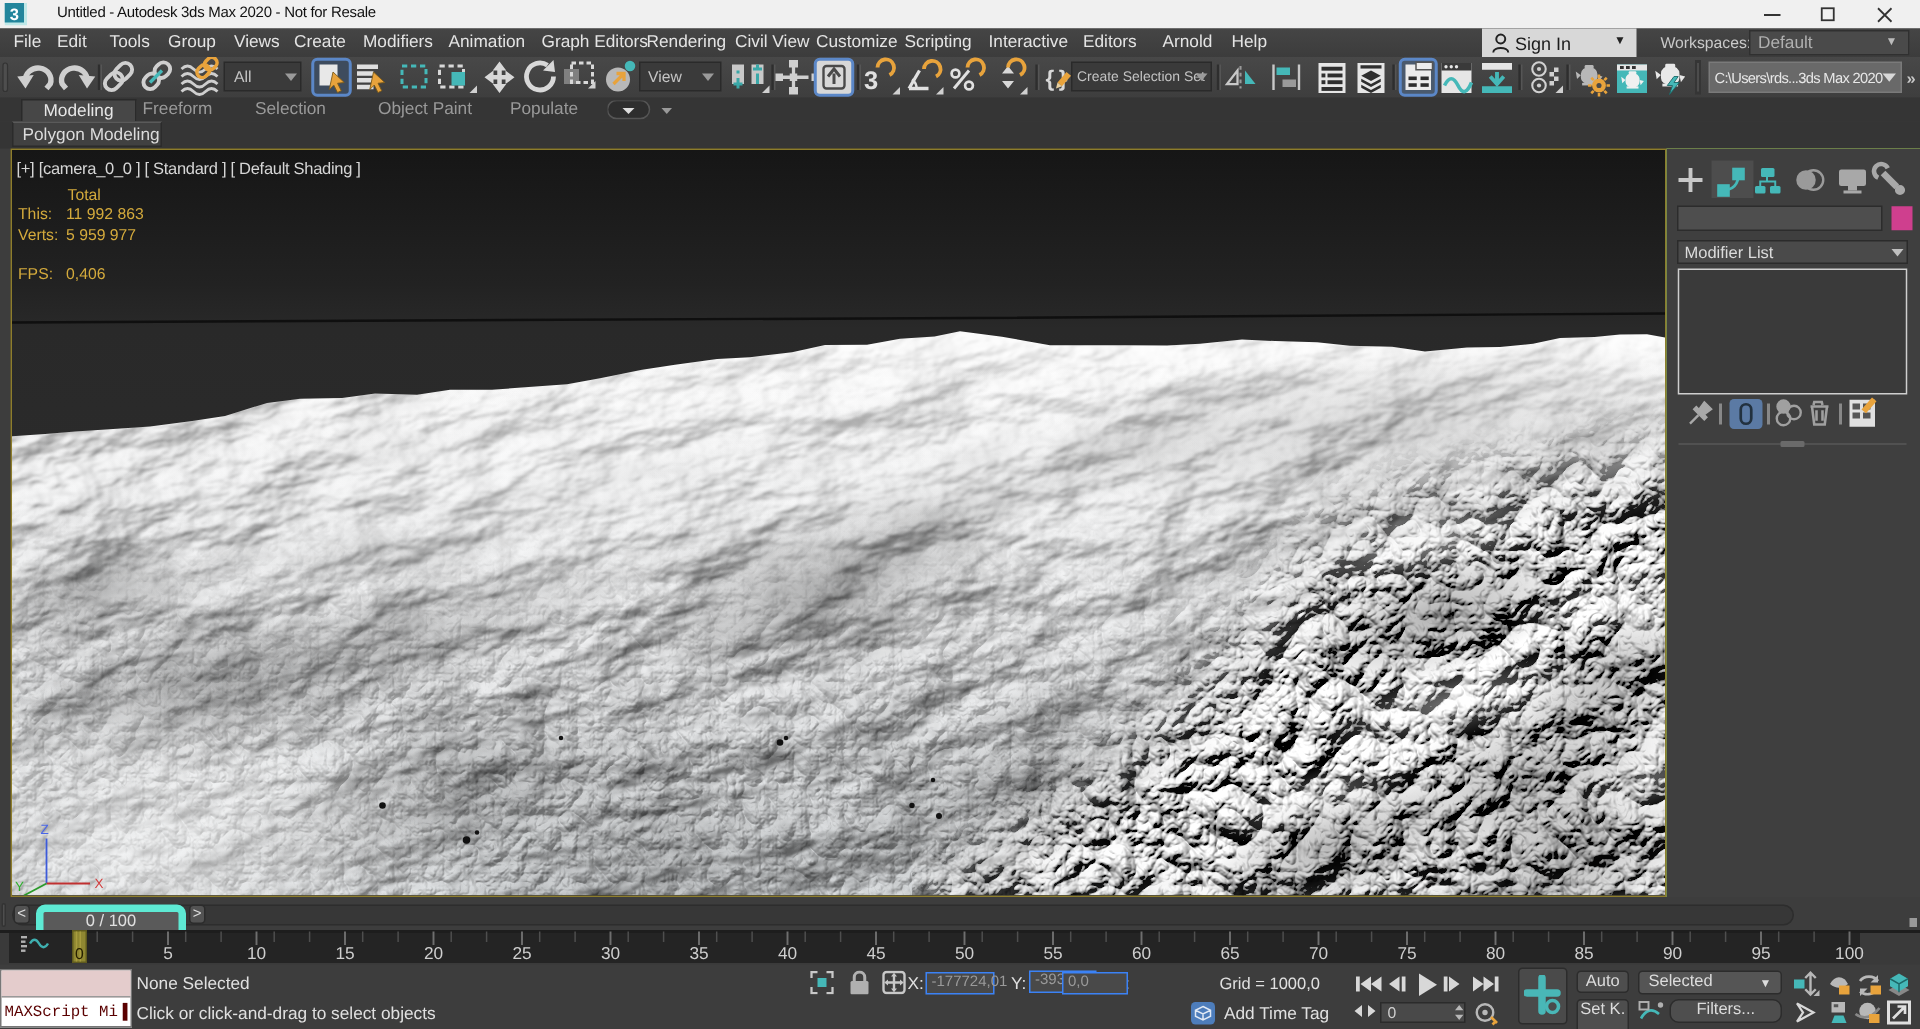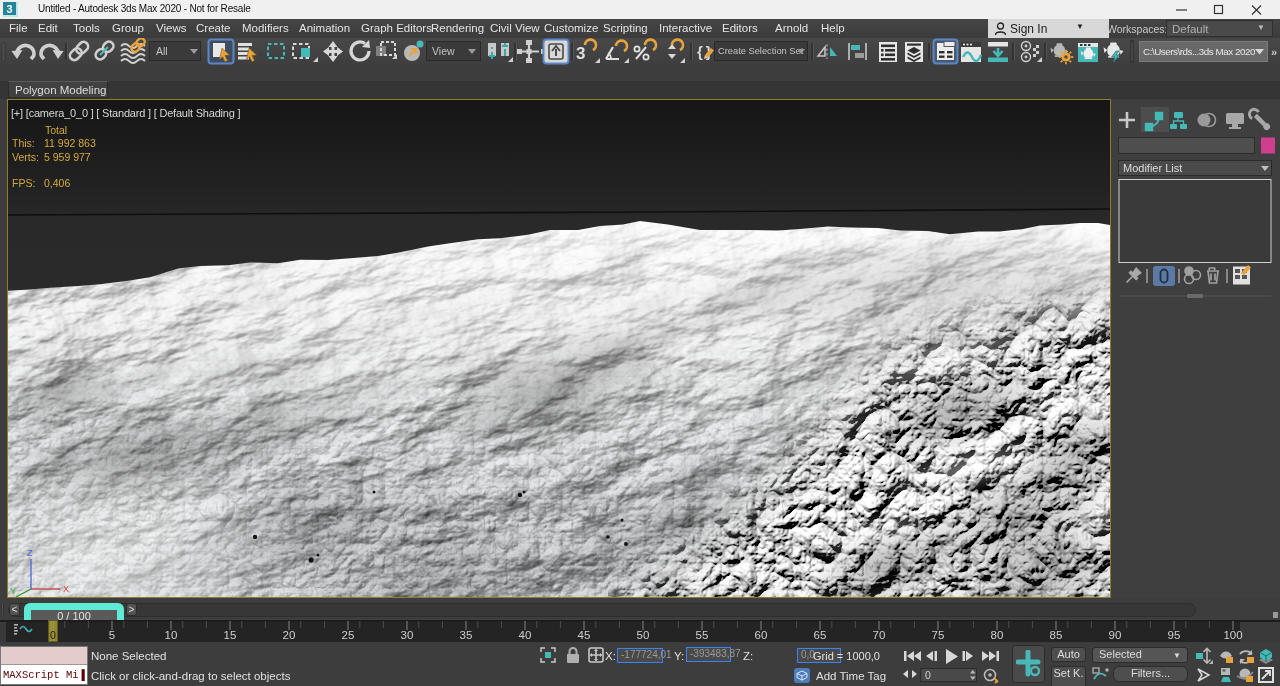--- a/index.html
+++ b/index.html
@@ -22,21 +22,21 @@
 
 #vp{left:7px;top:99px;width:1104px;height:499px;border:1px solid #8d7d2c;background:#1c1c1c;}
 #vplabel{left:3px;top:7px;color:#d6d6d6;font-size:11px;letter-spacing:-0.2px;}
 .stat{position:absolute;color:#d4aa3c;font-size:10.5px;}
 
 #cpanel{left:1111px;top:99px;width:169px;height:499px;background:#bef264;}
 
 #timerow{left:0;top:598px;width:1280px;height:22px;background:#3d3d3d;}
 #timegroove{left:8px;top:5px;width:1188px;height:14px;background:#373737;border:1px solid #2d2d2d;border-radius:7px;}
 .tsbtn{position:absolute;top:5px;width:11px;height:13px;background:#535353;border:1px solid #2c2c2c;border-radius:3px;color:#ddd;font-size:10px;text-align:center;line-height:12px;}
-#tspill{left:24px;top:5px;width:100px;height:31px;background:#5a5a5a;border:7px solid #5eead4;border-radius:6px;color:#e0e0e0;font-size:11px;text-align:center;line-height:12px;}
+#tspill{left:24px;top:5px;width:100px;height:31px;background:#5a5a5a;border:5px solid #5eead4;border-radius:6px;color:#e0e0e0;font-size:11px;text-align:center;line-height:12px;}
 
 #rulerrow{left:0;top:620px;width:1280px;height:23px;background:#3a3a3a;}
 
 #statusbar{left:0;top:643px;width:1280px;height:43px;background:#3d3d3d;color:#e0e0e0;font-size:11.5px;}
 #mxs{left:0px;top:3px;width:88px;height:39px;border:1px solid #777;background:#fff;}
 #mxstop{left:0;top:0;width:86px;height:18px;background:#e4cccc;border-bottom:1px solid #999;}
 #mxstext{left:2px;top:22px;font-family:"Liberation Mono",monospace;font-size:10.5px;color:#5a0000;white-space:nowrap;}
 .btn{position:absolute;background:#4e4e4e;border:1px solid #2c2c2c;border-radius:3px;color:#dcdcdc;font-size:11px;text-align:center;}
 .fld{position:absolute;background:#494949;border:1px solid #3b82f6;color:#9a9a9a;font-size:11px;padding:0 3px;}
 </style></head>
@@ -68,21 +68,21 @@
     <span class="mi" style="left:299px">Animation</span>
     <span class="mi" style="left:361px">Graph Editors</span>
     <span class="mi" style="left:431px">Rendering</span>
     <span class="mi" style="left:490px">Civil View</span>
     <span class="mi" style="left:544px">Customize</span>
     <span class="mi" style="left:603px">Scripting</span>
     <span class="mi" style="left:659px">Interactive</span>
     <span class="mi" style="left:722px">Editors</span>
     <span class="mi" style="left:775px">Arnold</span>
     <span class="mi" style="left:821px">Help</span>
-    <div class="abs" style="left:988px;top:0;width:121px;height:19px;background:#d8d8d8;color:#1b1b1b;">
+    <div class="abs" style="left:988px;top:0;width:103px;height:19px;background:#d8d8d8;color:#1b1b1b;">
       <svg class="abs" style="left:5px;top:2px" width="15" height="15" viewBox="0 0 15 15">
         <circle cx="7.5" cy="5" r="3" fill="none" stroke="#222" stroke-width="1.3"></circle>
         <path d="M2.5 14 c0-4 10-4 10 0" fill="none" stroke="#222" stroke-width="1.3"></path>
       </svg>
       <span class="abs" style="left:22px;top:3px;font-size:12px">Sign In</span>
       <span class="abs" style="left:88px;top:3px;font-size:8px;color:#222">▼</span>
     </div>
     <span class="abs" style="left:1107px;top:4px;color:#c9c9c9;font-size:10.5px">Workspaces:</span>
     <div class="abs" style="left:1166px;top:1px;width:107px;height:17px;background:#4a4a4a;border:1px solid #303030;">
       <span class="abs" style="left:5px;top:2px;color:#b0b0b0;font-size:11.5px">Default</span>
@@ -300,20 +300,32 @@
         </g>
         <path d="M1116 13 l-4.5 6 h3.5 l-2 6 l6.5 -8 h-3.5 l2.8 -4 z" fill="#45b8b8" stroke="#1c6868" stroke-width="0.6"></path>
         <rect x="1130" y="2" width="4" height="23" fill="#353535"></rect>
         <path d="M1132 4 v19" stroke="#555" stroke-width="1"></path>
         <rect x="1139.5" y="3.5" width="128" height="20" fill="#696969" stroke="#7a7a7a"></rect>
         <text x="1143" y="17" font-size="9.8" letter-spacing="-0.45" fill="#e8e8e8">C:\Users\rds...3ds Max 2020</text>
         <path d="M1255 11 l4.5 5.5 l4.5 -5.5 z" fill="#d8d8d8"></path>
         <text x="1271" y="18" font-size="11" font-weight="bold" fill="#c8c8c8">»</text>
       </svg></div>
 
+  <div id="ribbontabs" class="abs">
+    <span class="tab active" style="left:14px">Modeling</span>
+    <span class="tab" style="left:81px">Freeform</span>
+    <span class="tab" style="left:156px">Selection</span>
+    <span class="tab" style="left:238px">Object Paint</span>
+    <span class="tab" style="left:326px">Populate</span>
+    <svg class="abs" style="left:405px;top:2px" width="46" height="13">
+      <rect x="0" y="0" width="28" height="12" rx="6" fill="#2e2e2e" stroke="#555" stroke-width="1"></rect>
+      <path d="M10 5 l4 4 l4 -4 z" fill="#ddd"></path>
+      <path d="M36 5 l3.5 4 l3.5 -4 z" fill="#999"></path>
+    </svg>
+  </div>
   <div id="polyrow" class="abs">
       <div id="polybtn" class="abs">Polygon Modeling</div>
     </div>
 
   <div id="vp" class="abs">
     <svg class="abs" style="left:0;top:0" width="1102" height="497" id="terrain">
         <defs>
           <linearGradient id="sky" x1="0" y1="0" x2="0" y2="1">
             <stop offset="0" stop-color="#161616"></stop>
             <stop offset="0.18" stop-color="#222222"></stop>
@@ -673,21 +685,21 @@
           <g fill="#c8c8c8">
             <path d="M8 1.5 l2 2.5 h-4 z M8 14.5 l2 -2.5 h-4 z M1.5 8 l2.5 -2 v4 z M14.5 8 l-2.5 -2 v4 z"></path>
           </g>
         </g>
       </svg>
     <span class="abs" style="left:605px;top:7px">X:</span>
     <div class="fld" style="left:617px;top:5px;width:46px;height:15px;font-size:10px;">-177724,01</div>
     <span class="abs" style="left:674px;top:7px">Y:</span>
     <div class="fld" style="left:686px;top:4px;width:45px;height:15px;font-size:10px;">-393483,87</div>
     <span class="abs" style="left:743px;top:7px">Z:</span>
-    <div class="fld" style="left:797px;top:5px;width:44px;height:15px;font-size:10px;">0,0</div>
+    <div class="fld" style="left:708px;top:5px;width:44px;height:15px;font-size:10px;">0,0</div>
     <span class="abs" style="left:813px;top:7px;font-size:11px">Grid = 1000,0</span>
     <svg class="abs" style="left:793px;top:24px" width="18" height="17">
         <rect x="1" y="1" width="16" height="15" rx="3" fill="#4d7dbb"></rect>
         <path d="M9 4 l5 2.5 v4 l-5 2.5 l-5 -2.5 v-4 z M4 6.5 l5 2.5 l5 -2.5 M9 9 v4.5" fill="none" stroke="#dfe8f4" stroke-width="1"></path>
       </svg>
     <span class="abs" style="left:816px;top:27px">Add Time Tag</span>
     <svg class="abs" style="left:900px;top:2px" width="110" height="40" id="playsvg">
         <g fill="#d8d8d8">
           <rect x="4" y="6" width="2.5" height="10"></rect>
           <path d="M14 6 l-7 5 l7 5 z M21 6 l-7 5 l7 5 z"></path>

